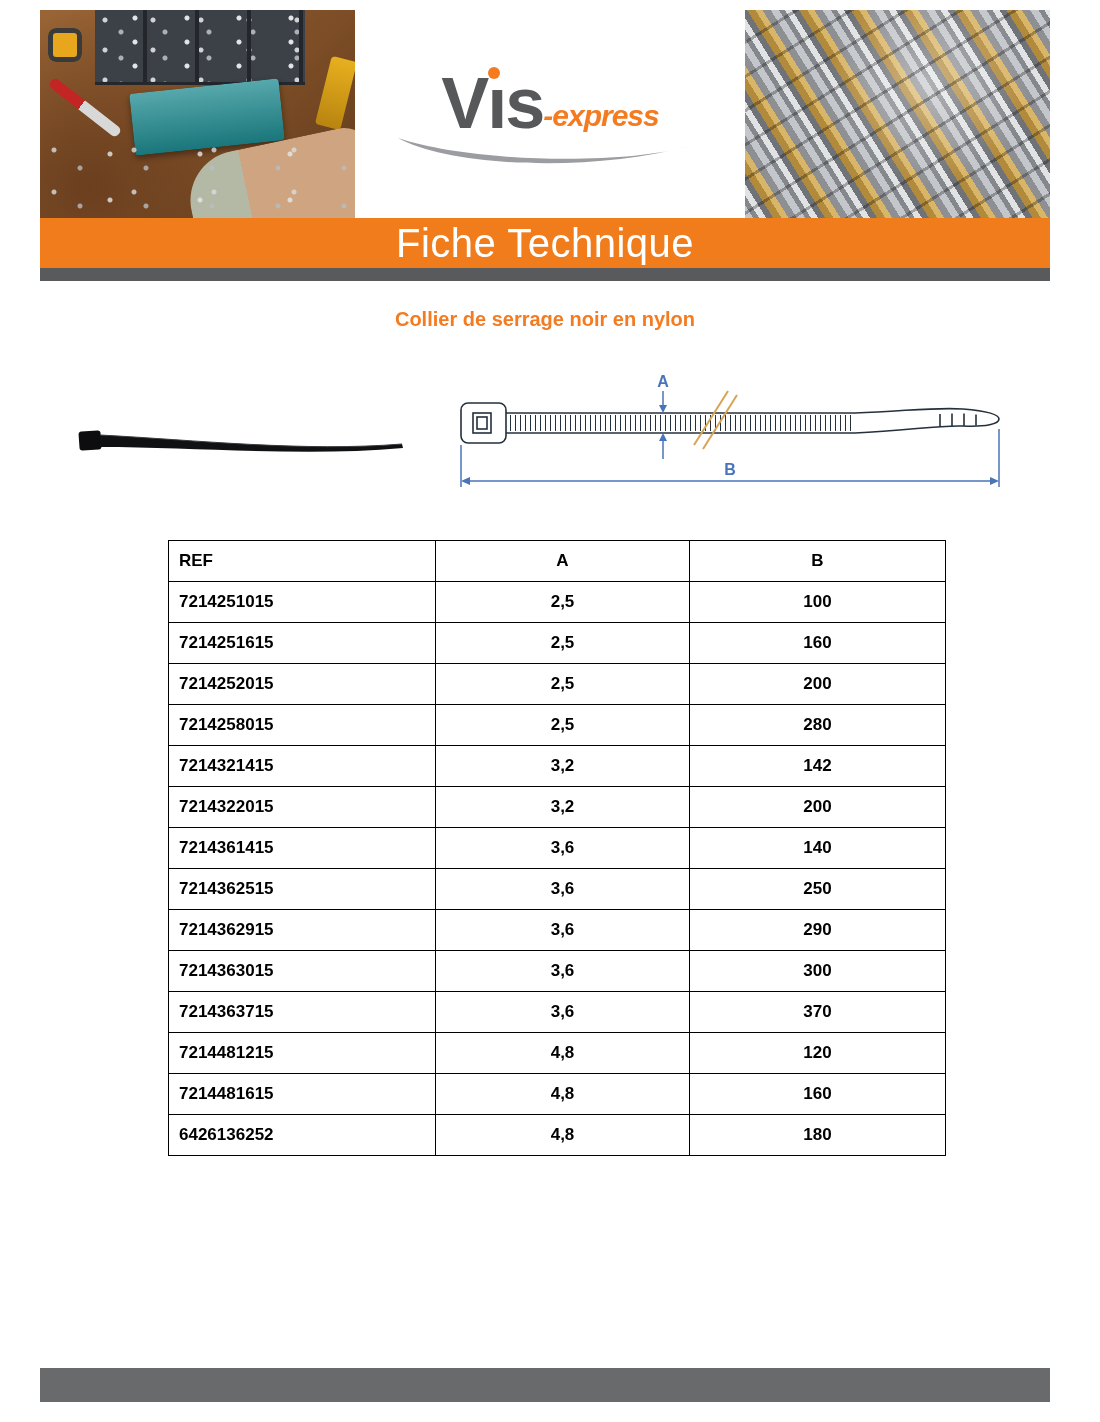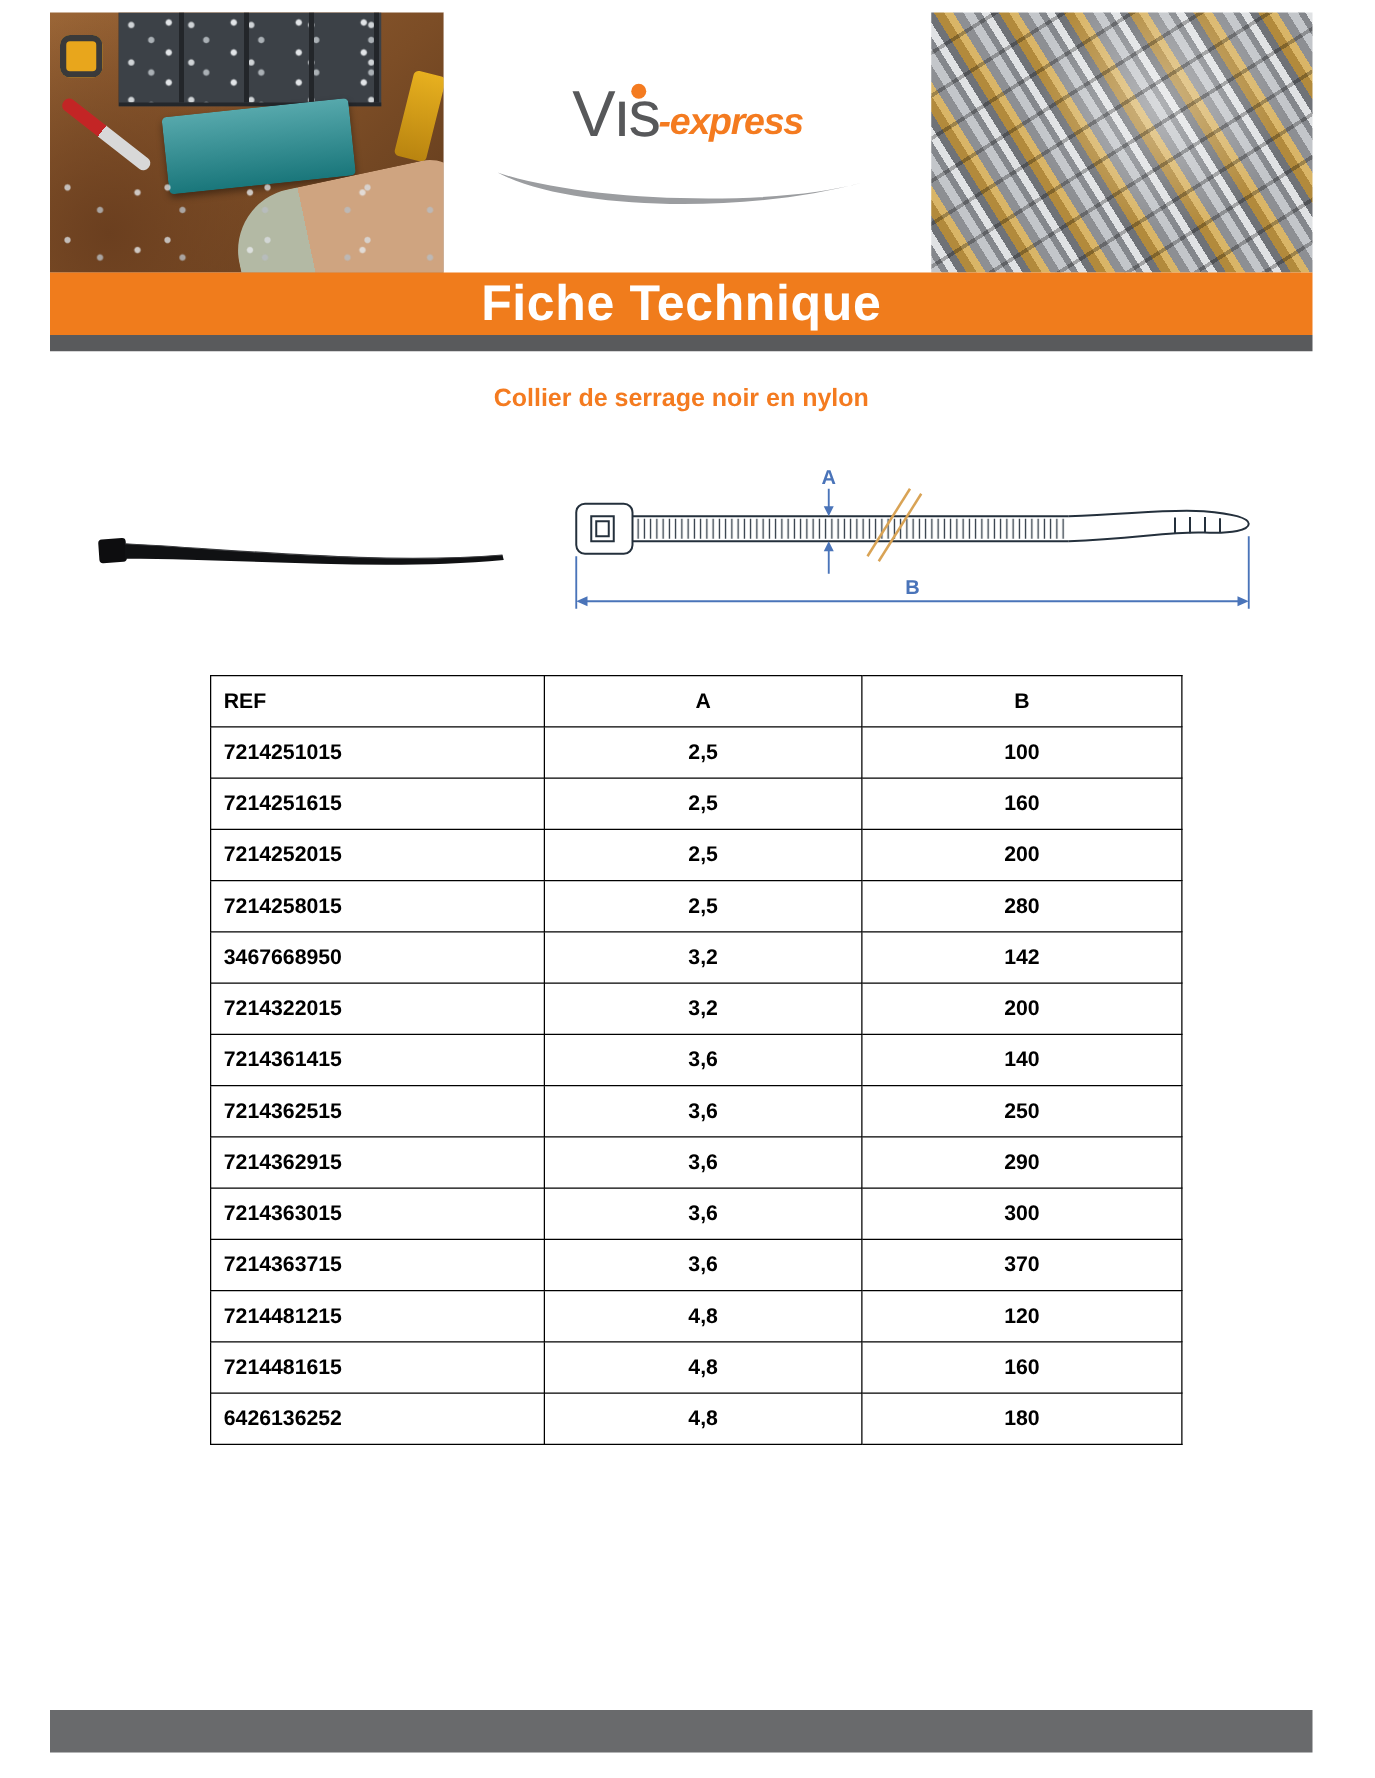--- a/index.html
+++ b/index.html
@@ -44,41 +44,41 @@
     position:absolute; left:0; bottom:0; width:100%; height:80px;
     background-image:
       radial-gradient(circle at 14px 12px, #d9dde0 2px, rgba(0,0,0,0) 3px),
       radial-gradient(circle at 40px 30px, #b8bdc2 2px, rgba(0,0,0,0) 3px),
       radial-gradient(circle at 70px 16px, #e6e9eb 2px, rgba(0,0,0,0) 3px);
     background-size:80px 42px, 66px 38px, 90px 46px; opacity:.8;
   }
 
   .logo-area { flex:1; background:#ffffff; position:relative; }
   .logo-line { position:absolute; left:0; right:0; top:52px; text-align:center; white-space:nowrap; }
-  .logo-primary { position:relative; display:inline-block; font-size:52px; font-weight:normal; color:#57585a; letter-spacing:-2px; }
+  .logo-primary { position:relative; display:inline-block; font-size:72px; font-weight:bold; color:#57585a; letter-spacing:-2px; }
   .logo-dot { position:absolute; left:47px; top:5px; width:12px; height:12px; border-radius:50%; background:#f47b20; }
   .logo-secondary { display:inline-block; font-size:30px; font-weight:bold; font-style:italic; color:#f47b20; letter-spacing:-1px; transform:translateY(-2px); }
   .swoosh { position:absolute; left:50%; top:122px; transform:translateX(-52%); }
 
   .photo-right {
     width:305px; height:208px;
     background:
       radial-gradient(circle at 60% 35%, rgba(255,255,255,.35), rgba(0,0,0,0) 45%),
       repeating-linear-gradient(58deg,
         #c3c6ca 0 7px, #84878c 7px 12px, #e0e2e4 12px 18px,
         #6f7277 18px 24px, #b28a3c 24px 31px, #d9b567 31px 37px, #8d8f93 37px 44px);
   }
   .photo-right::after {
     content:""; position:absolute; inset:0;
     background:
       repeating-linear-gradient(148deg, rgba(0,0,0,0) 0 26px, rgba(0,0,0,.28) 26px 29px);
   }
 
   
-  .banner { position:absolute; left:40px; top:218px; width:1010px; height:50px; background:#f07c1c; color:#ffffff; text-align:center; font-size:40px; font-weight:bold; line-height:50px; letter-spacing:.5px; }
+  .banner { position:absolute; left:40px; top:218px; width:1010px; height:50px; background:#f07c1c; color:#ffffff; text-align:center; font-size:40px; font-weight:normal; line-height:50px; letter-spacing:.5px; }
   .gray-strip { position:absolute; left:40px; top:268px; width:1010px; height:13px; background:#595a5c; }
 
   
   .doc-title { position:absolute; left:40px; top:308px; width:1010px; text-align:center; color:#f47b20; font-size:20px; font-weight:bold; }
 
   
   .product { position:absolute; left:0; top:375px; width:1100px; height:140px; }
   .tie-photo { position:absolute; left:75px; top:40px; }
   .tech-drawing { position:absolute; left:458px; top:0; }
 
@@ -205,21 +205,21 @@
           <td class="c0">7214252015</td>
           <td class="c1">2,5</td>
           <td class="c2">200</td>
         </tr>
         <tr>
           <td class="c0">7214258015</td>
           <td class="c1">2,5</td>
           <td class="c2">280</td>
         </tr>
         <tr>
-          <td class="c0">3467668950</td>
+          <td class="c0">7214321415</td>
           <td class="c1">3,2</td>
           <td class="c2">142</td>
         </tr>
         <tr>
           <td class="c0">7214322015</td>
           <td class="c1">3,2</td>
           <td class="c2">200</td>
         </tr>
         <tr>
           <td class="c0">7214361415</td>

